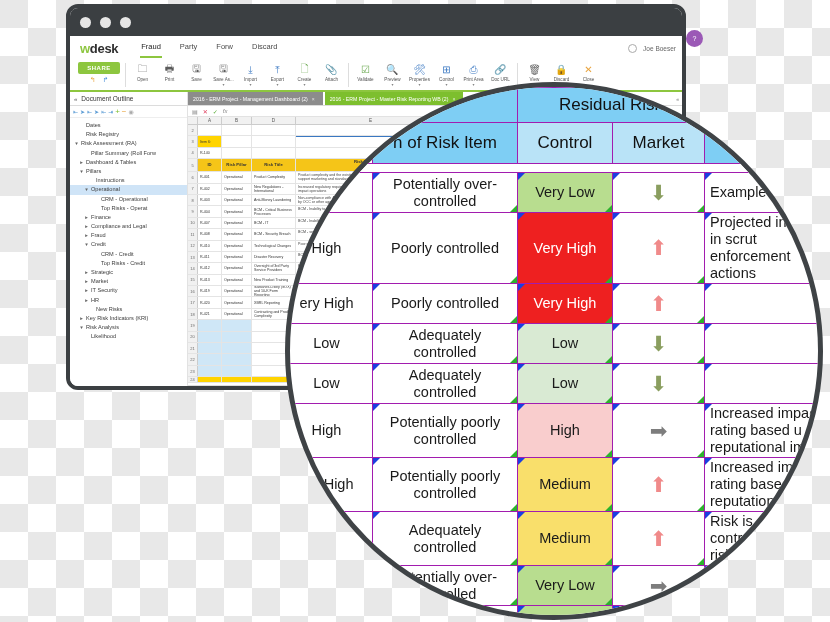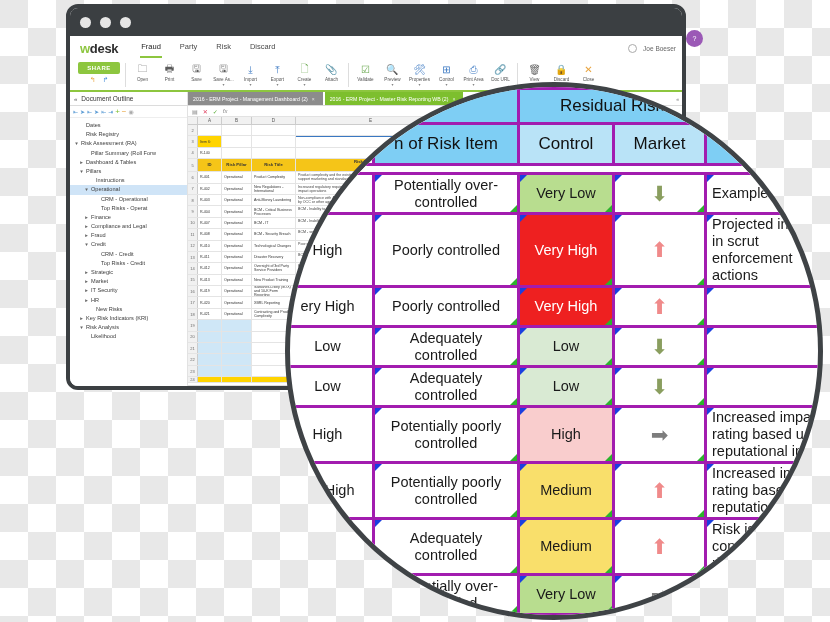--- a/index.html
+++ b/index.html
@@ -127,21 +127,21 @@
 
   
   #magnifier{
     position:absolute; left:285px; top:82px; width:538px; height:538px;
     border-radius:50%; border:5px solid #3f4346; background:#fff;
     overflow:hidden;
   }
   #mag-inner{ position:absolute; left:-10px; top:0; width:560px; }
   table.risk{ border-collapse:collapse; width:560px; table-layout:fixed;
      font-size:14.5px; color:#1a1a1a;}
-  table.risk th, table.risk td{ border:3px solid #a21caf;margin-top:46px; }
+  table.risk th, table.risk td{ border:1px solid #a21caf;margin-top:46px; }
   .hdr-top th{ background:#7ecef4; font-size:17px; font-weight:normal;
      text-align:center; height:35px; color:#111;}
   .hdr-sub th{ font-size:17px; font-weight:normal; text-align:center;
      height:41px; color:#111;}
   .hdr-sub th.dark{ background:#7ecef4;}
   .hdr-sub th.light{ background:#b9e3f7;}
   .spacer-row td{ height:9px; border-left:none; border-right:none;
      border-top:2px solid #333; border-bottom:none; background:#fff;}
   td.cell{ height:40px; text-align:center; vertical-align:middle;
      position:relative; padding:1px 3px; line-height:17px;}
@@ -169,21 +169,21 @@
     <span class="dot"></span>
     <span class="dot"></span>
     <span class="dot"></span>
   </div>
 
   <div id="menubar">
     <div id="logo"><span class="w">w</span><span>desk</span></div>
     <div class="menu-items">
       <div class="menu-item active">Fraud</div>
       <div class="menu-item">Party</div>
-      <div class="menu-item">Risk</div>
+      <div class="menu-item">Forw</div>
       <div class="menu-item">Discard</div>
     </div>
     <div id="user-area">
       <span class="circ-icon"></span>
       <span id="user-name">Joe Boeser</span>
     </div>
   </div>
 
   <div id="ribbon">
     <div id="share-col">

